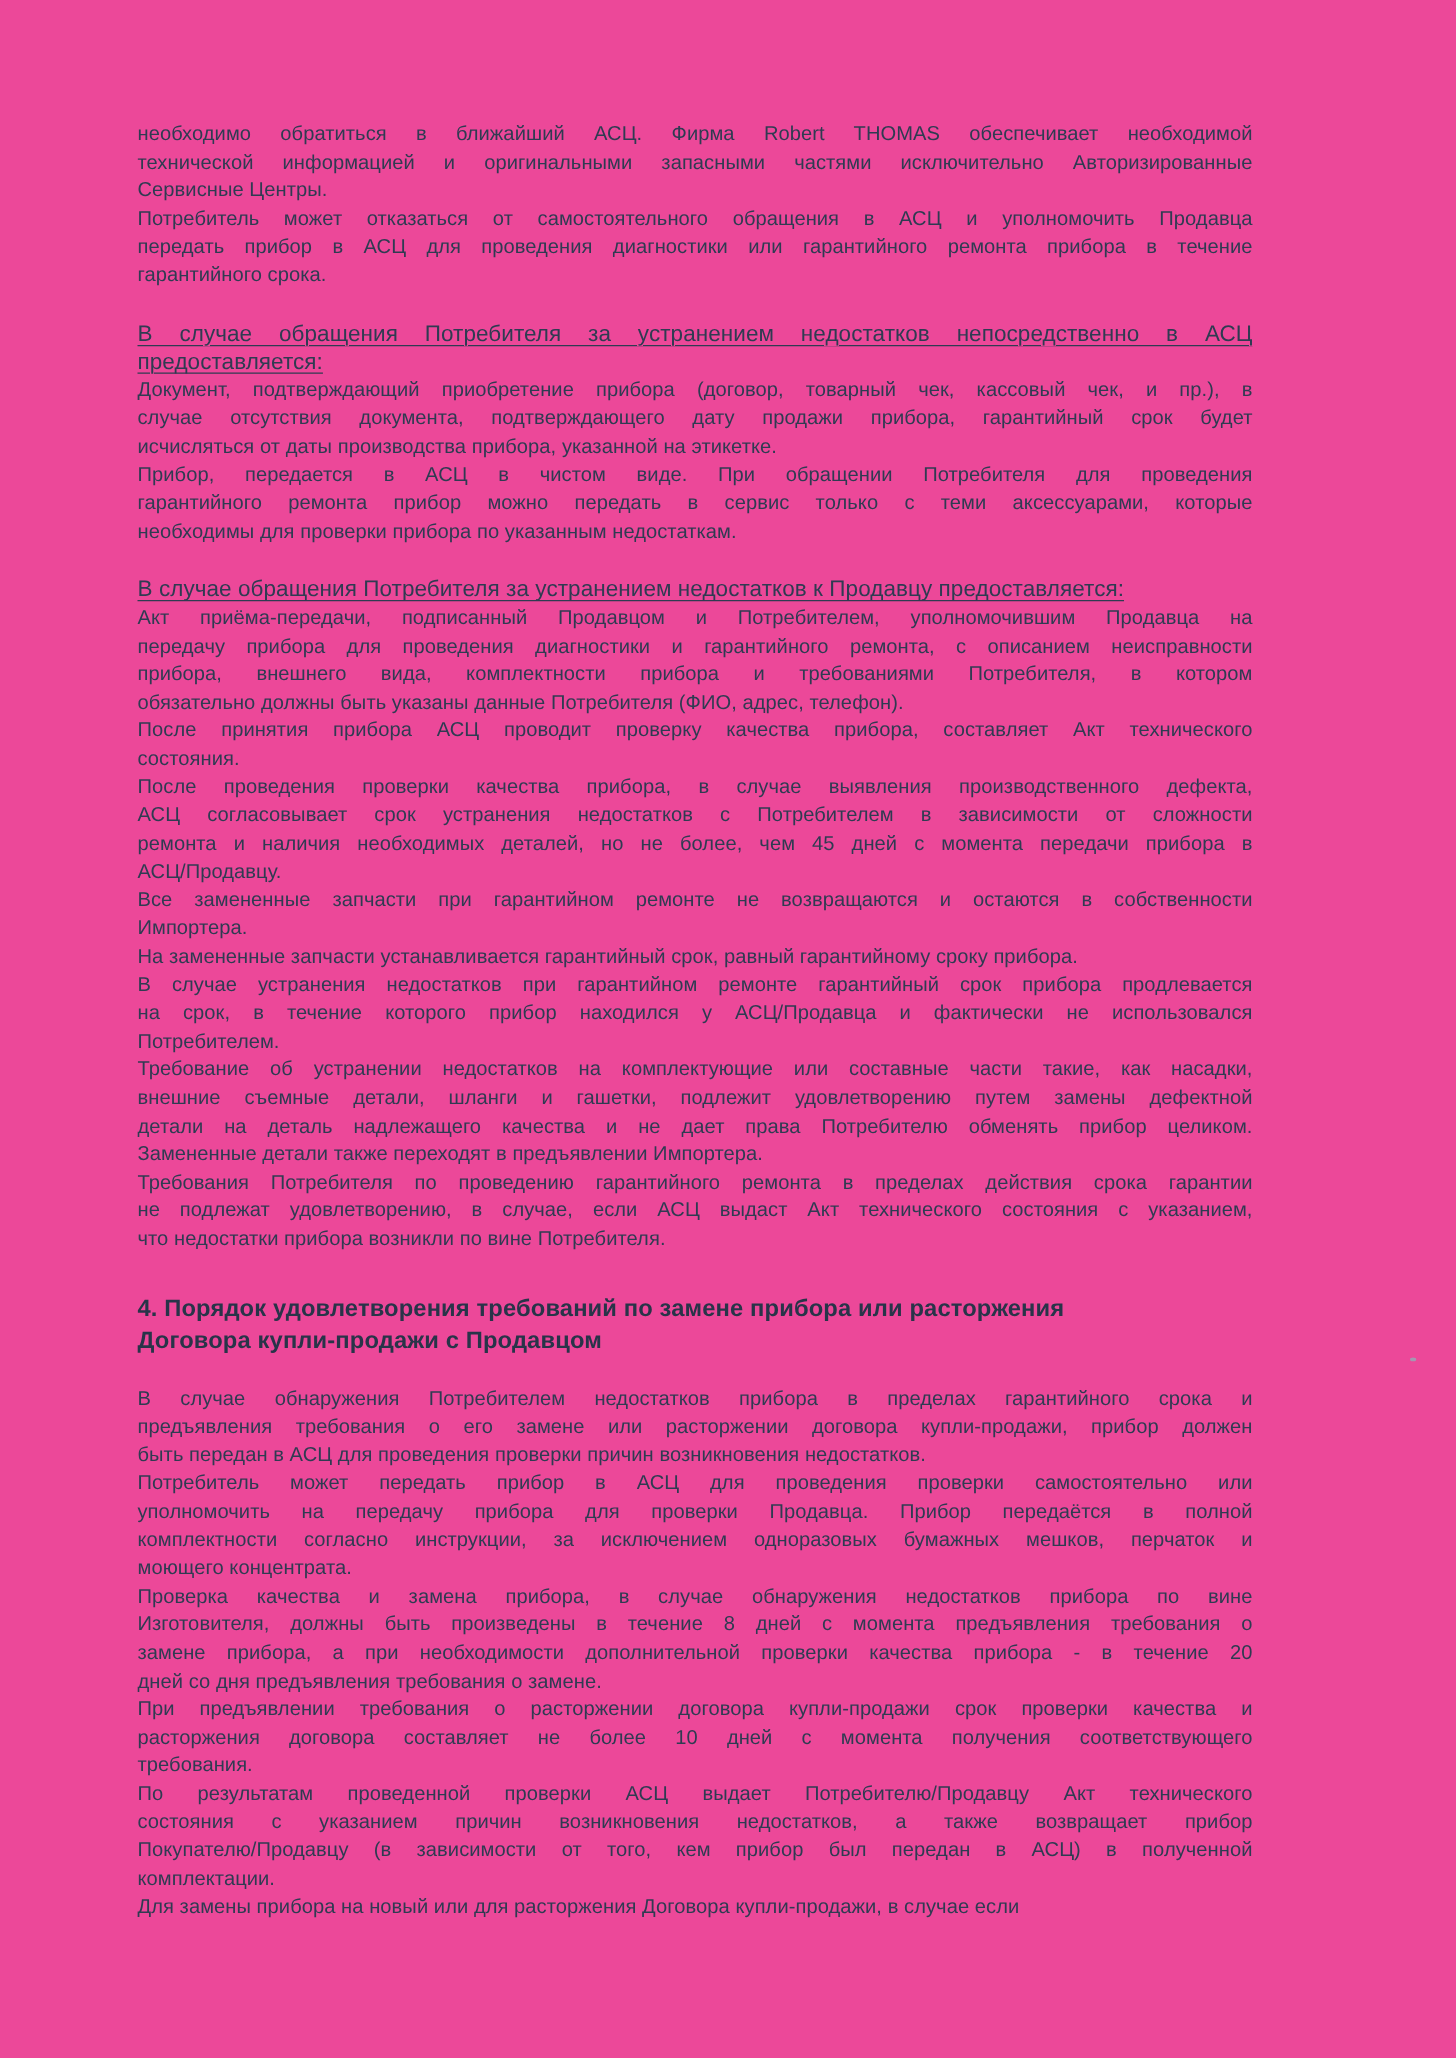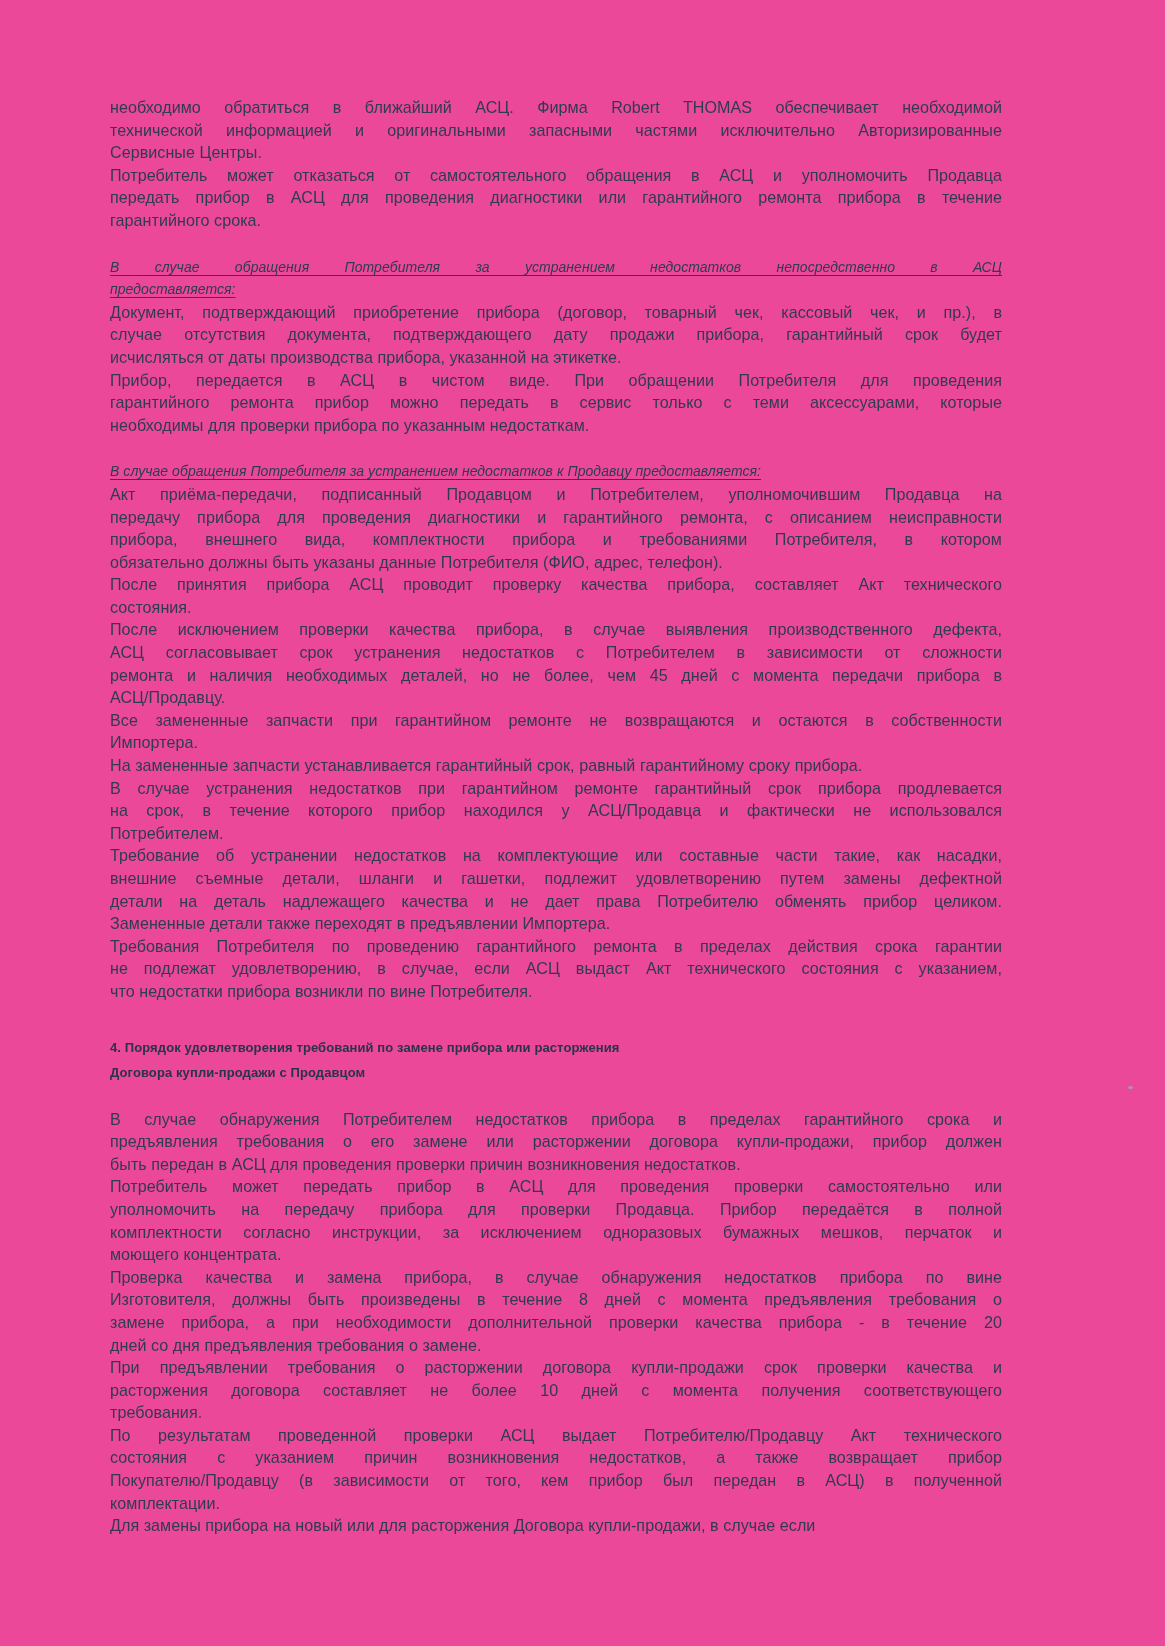--- a/index.html
+++ b/index.html
@@ -58,33 +58,32 @@
   }
   .line.last {
     text-align-last: left;
   }
   .line.natural {
     text-align-last: left;
   }
 
   .heading-underline {
     color: #2f3b52;
-    font-size: 14px;
+    font-size: 18px;
     line-height: 22.6px;
-    font-style: italic;
   }
   .heading-underline .line {
     text-decoration: underline;
     text-decoration-thickness: 1px;
     text-underline-offset: 2.5px;
   }
 
   .section-heading {
     margin: 0;
-    font-size: 13px;
+    font-size: 19px;
     line-height: 25.5px;
     font-weight: bold;
     color: #283449;
     text-align: left;
     letter-spacing: 0.1px;
   }
   .section-heading .line {
     text-align-last: left;
     font-weight: bold;
   }
@@ -136,21 +135,21 @@
         <span class="line">Акт приёма-передачи, подписанный Продавцом и Потребителем, уполномочившим Продавца на</span>
         <span class="line">передачу прибора для проведения диагностики и гарантийного ремонта, с описанием неисправности</span>
         <span class="line">прибора, внешнего вида, комплектности прибора и требованиями Потребителя, в котором</span>
         <span class="line last">обязательно должны быть указаны данные Потребителя (ФИО, адрес, телефон).</span>
       </div>
       <div class="para">
         <span class="line">После принятия прибора АСЦ проводит проверку качества прибора, составляет Акт технического</span>
         <span class="line last">состояния.</span>
       </div>
       <div class="para">
-        <span class="line">После исключением проверки качества прибора, в случае выявления производственного дефекта,</span>
+        <span class="line">После проведения проверки качества прибора, в случае выявления производственного дефекта,</span>
         <span class="line">АСЦ согласовывает срок устранения недостатков с Потребителем в зависимости от сложности</span>
         <span class="line">ремонта и наличия необходимых деталей, но не более, чем 45 дней с момента передачи прибора в</span>
         <span class="line last">АСЦ/Продавцу.</span>
       </div>
       <div class="para">
         <span class="line">Все замененные запчасти при гарантийном ремонте не возвращаются и остаются в собственности</span>
         <span class="line last">Импортера.</span>
       </div>
       <div class="para">
         <span class="line last">На замененные запчасти устанавливается гарантийный срок, равный гарантийному сроку прибора.</span>

